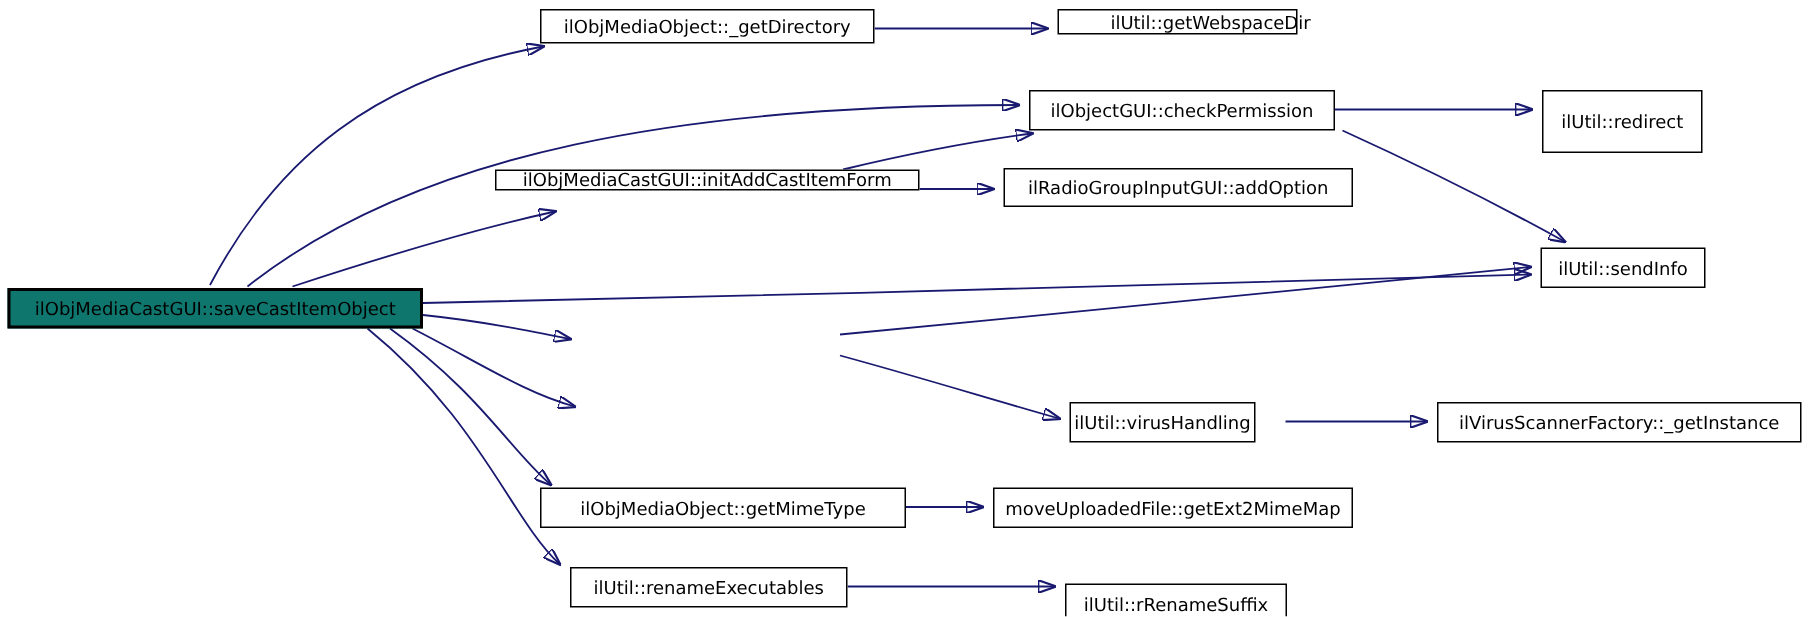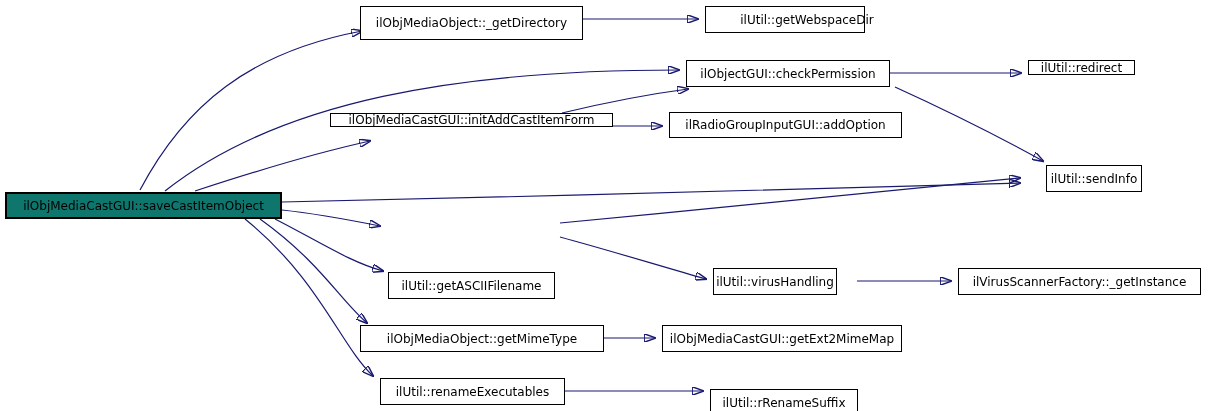--- a/index.html
+++ b/index.html
@@ -56,42 +56,41 @@
     <path marker-end="url(#arrow)" d="M 613,126 L 662,126"></path>
     <path marker-end="url(#arrow)" d="M 560,223 C 720,208 890,190 1020,178"></path>
     <path marker-end="url(#arrow)" d="M 560,237 C 615,252 660,266 706,279"></path>
     <path marker-end="url(#arrow)" d="M 857,281 L 951,281"></path>
     <path marker-end="url(#arrow)" d="M 582,338 L 655,338"></path>
     <path marker-end="url(#arrow)" d="M 565,391 L 703,391"></path>
   </svg>
 
   <div class="node main" style="left:5px;   top:192px; width:277px; height:27px;">ilObjMediaCastGUI::saveCastItemObject</div>
 
-  <div class="node" style="left:360px; top:6px;   width:223px; height:34px;">ilObjMediaObject::_getDirectory</div>
+  <div class="node" style="left:360px; top:6px;   width:223px; height:23px;">ilObjMediaObject::_getDirectory</div>
 
-  <div class="node" style="left:705px; top:6px;   width:160px; height:27px;padding-left:44px;">ilUtil::getWebspaceDir</div>
+  <div class="node" style="left:705px; top:6px;   width:160px; height:17px;padding-left:44px;">ilUtil::getWebspaceDir</div>
 
   <div class="node" style="left:686px; top:60px;  width:204px; height:27px;">ilObjectGUI::checkPermission</div>
 
-  <div class="node" style="left:1028px;top:60px;  width:107px; height:15px;">ilUtil::redirect</div>
+  <div class="node" style="left:1028px;top:60px;  width:107px; height:42px;">ilUtil::redirect</div>
 
   <div class="node" style="left:330px; top:113px; width:283px; height:14px;">ilObjMediaCastGUI::initAddCastItemForm</div>
 
   <div class="node" style="left:669px; top:112px; width:233px; height:26px;">ilRadioGroupInputGUI::addOption</div>
 
-  <div class="node" style="left:1027px;top:165px; width:96px; height:27px;margin-left:19px;">ilUtil::sendInfo</div>
+  <div class="node" style="left:1027px;top:165px; width:110px; height:27px;">ilUtil::sendInfo</div>
 
 
-  <div class="node" style="left:388px; top:272px; width:167px; height:27px;">ilUtil::getASCIIFilename</div>
 
   <div class="node" style="left:713px; top:268px; width:124px; height:27px;">ilUtil::virusHandling</div>
 
   <div class="node" style="left:958px; top:268px; width:243px; height:27px;">ilVirusScannerFactory::_getInstance</div>
 
   <div class="node" style="left:360px; top:325px; width:244px; height:27px;">ilObjMediaObject::getMimeType</div>
 
-  <div class="node" style="left:662px; top:325px; width:240px; height:27px;">ilObjMediaCastGUI::getExt2MimeMap</div>
+  <div class="node" style="left:662px; top:325px; width:240px; height:27px;">moveUploadedFile::getExt2MimeMap</div>
 
   <div class="node" style="left:380px; top:378px; width:185px; height:27px;">ilUtil::renameExecutables</div>
 
   <div class="node" style="left:710px; top:389px; width:148px; height:27px;">ilUtil::rRenameSuffix</div>
 
 </div>
 
 </body></html>

